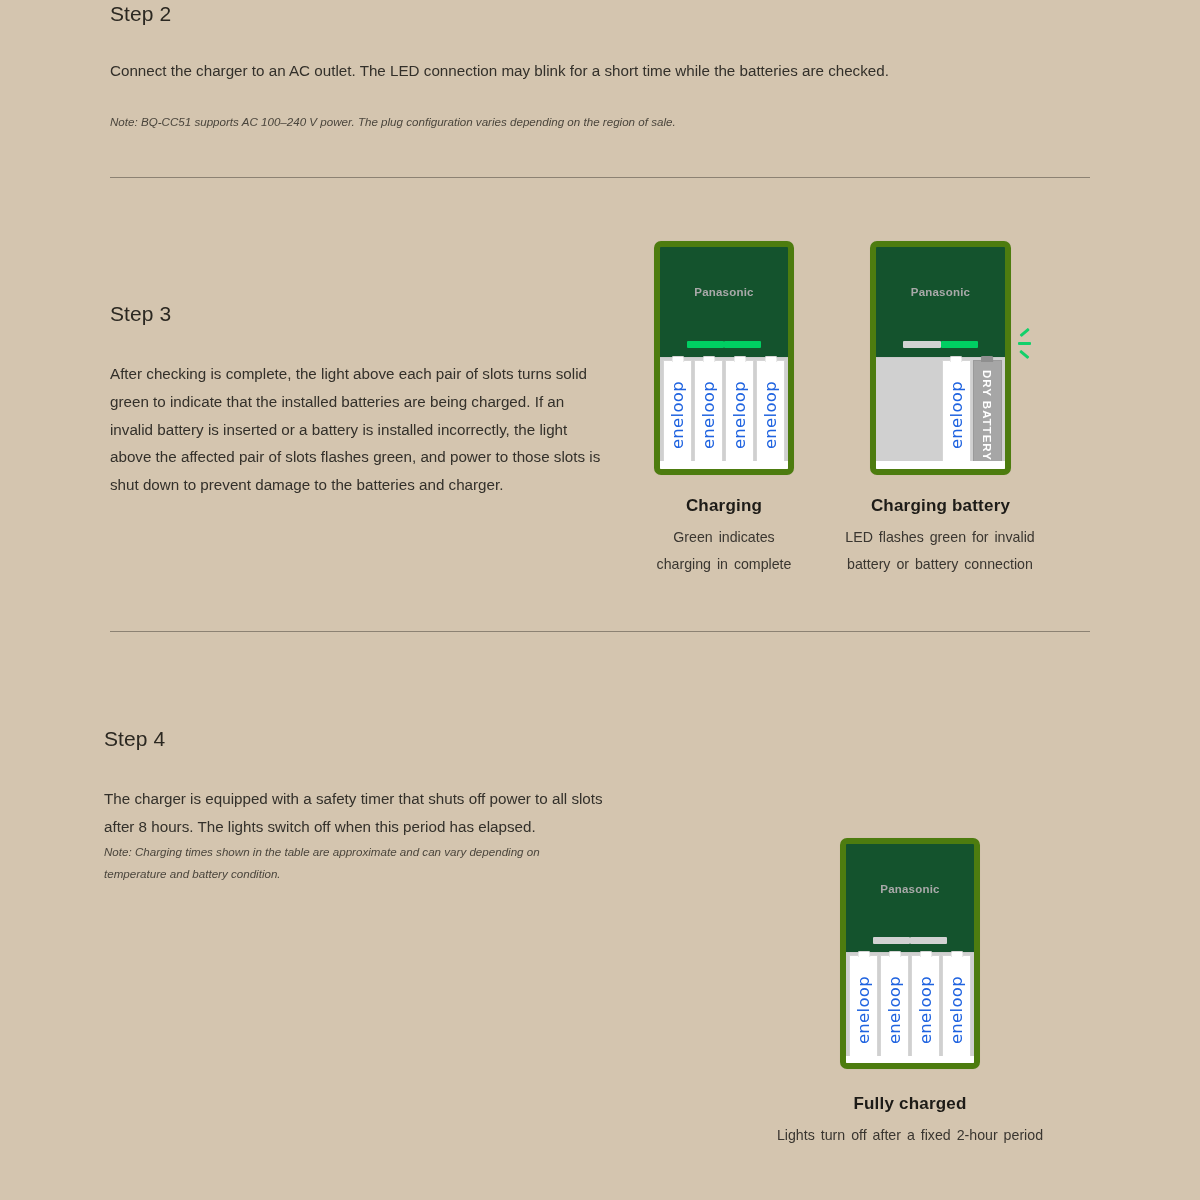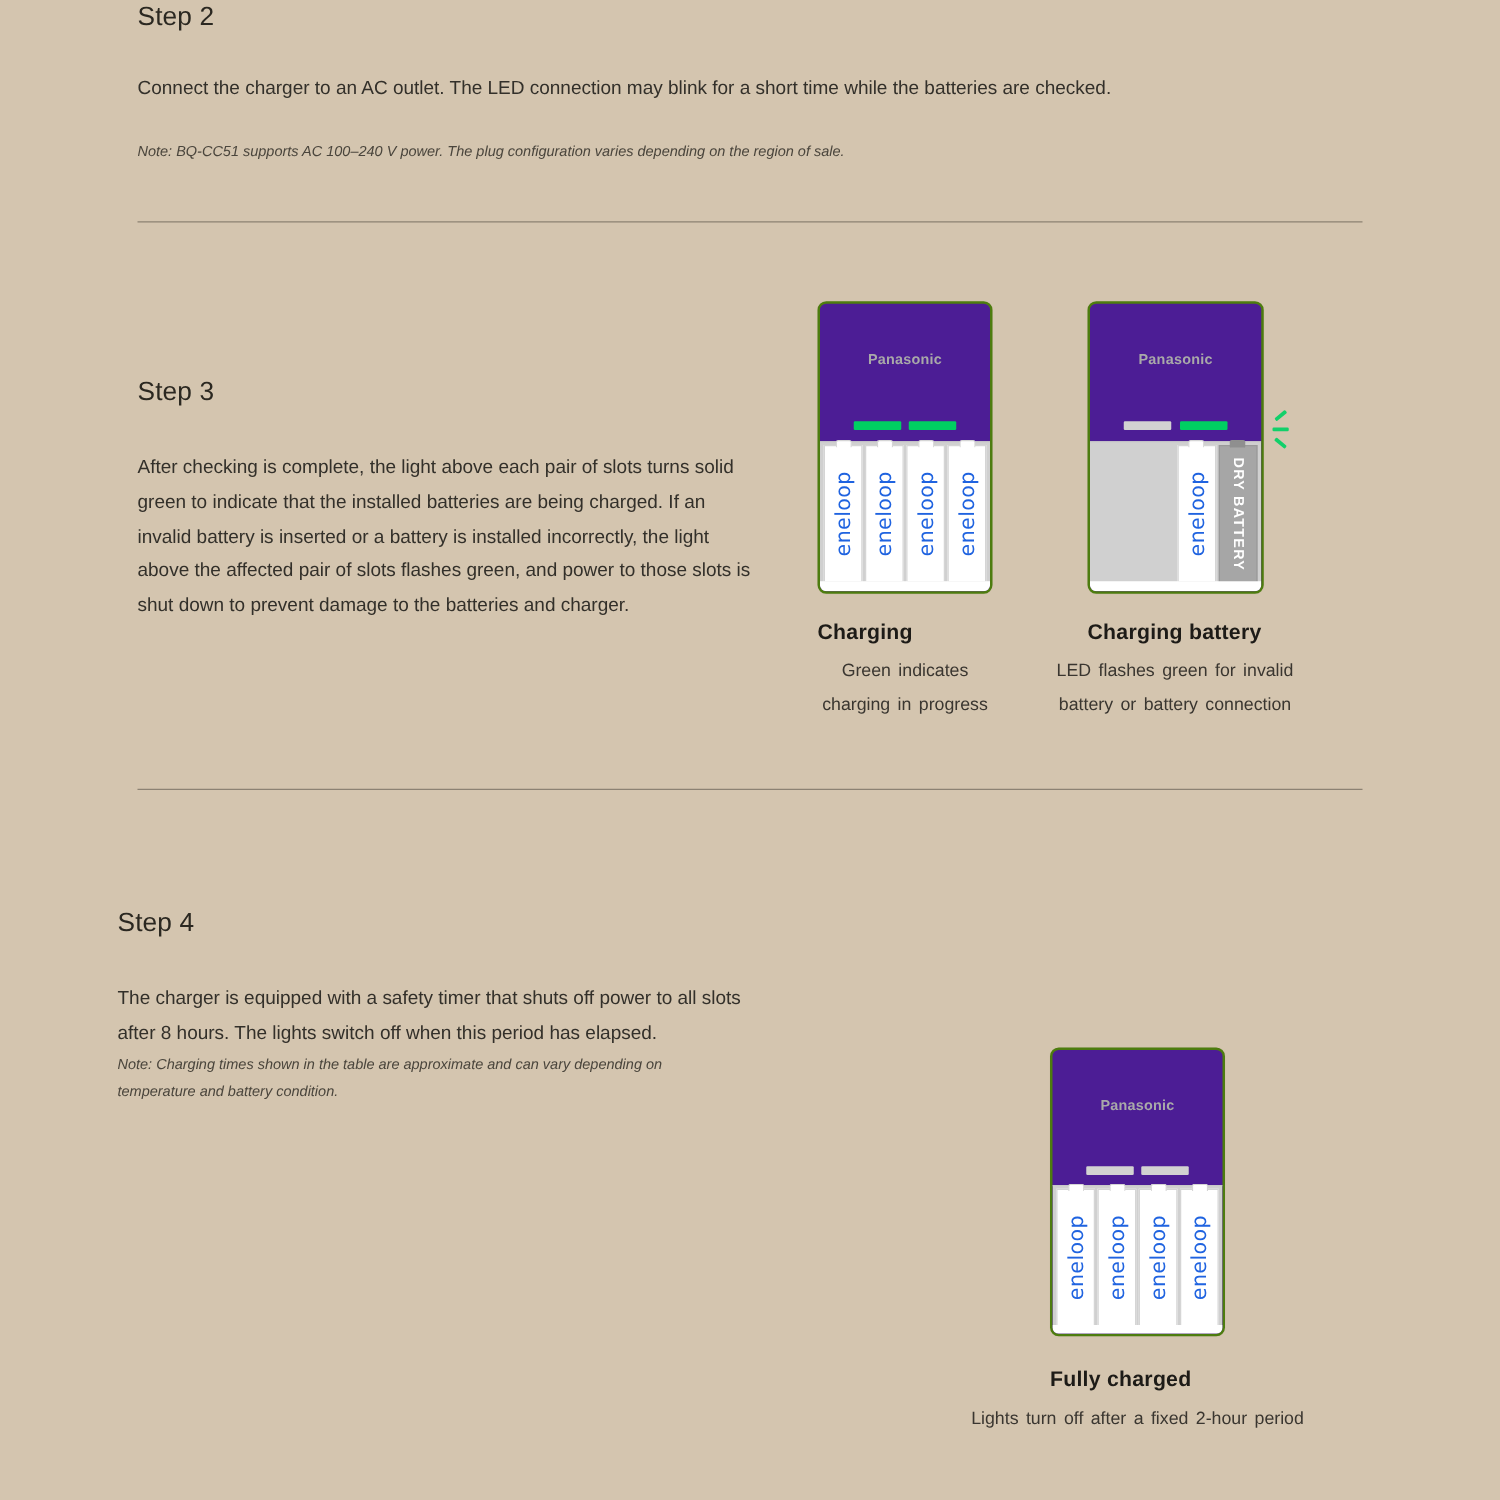--- a/index.html
+++ b/index.html
@@ -37,29 +37,29 @@
   }
 
   
   #sec2 { position: absolute; left: 110px; top: 2px; width: 900px; }
   #sec2 .step-body { margin-top: 31px; }
   #sec2 .step-note { margin-top: 26px; }
 
   #sec3-text { position: absolute; left: 110px; top: 302px; width: 500px; }
   #sec3-text .step-body { margin-top: 34px; }
 
-  #sec4-text { position: absolute; left: 94px; top: 727px; width: 500px; }
+  #sec4-text { position: absolute; left: 104px; top: 727px; width: 500px; }
   #sec4-text .step-body { margin-top: 34px; }
   #sec4-text .step-note { }
 
   
   .figure { position: absolute; }
   .charger {
-    background: #4c1d95;
-    border: 2px solid #4d7c0f;
+    background: #14532d;
+    border: 6px solid #4d7c0f;
     border-radius: 7px;
     position: relative;
     overflow: hidden;
     box-shadow: 0 0 0 0.5px rgba(0,0,0,.02);
   }
   .brand {
     position: absolute;
     left: 0; right: 0;
     text-align: center;
     font-size: 11.5px;
@@ -142,20 +142,21 @@
     left: 0; right: 0; bottom: 0;
     background: #ffffff;
   }
 
   
   .flash { position: absolute; }
   .ray { position: absolute; background: #12d06a; }
 
   
   .cap-title {
+    text-align: center;
     font-size: 17px;
     font-weight: bold;
     color: #1d1b17;
     letter-spacing: .2px;
   }
   .cap-sub {
     text-align: center;
     font-size: 14.2px;
     line-height: 26.5px;
     color: #3a3630;
@@ -213,21 +214,21 @@
               <span class="label">eneloop</span>
             </div>
           </div>
         </div>
       </div>
       <div class="base" style="height:8px;"></div>
     </div>
     <div class="cap-title" style="margin-top:21px;">Charging</div>
     <div class="cap-sub" style="margin-top:8px; width:260px; margin-left:-60px;">
       <div>Green indicates</div>
-      <div>charging in progress</div>
+      <div>charging in complete</div>
     </div>
   </div>
 
   <div class="figure" style="left:870px; top:241px; width:141px;">
     <div class="charger" style="width:141px; height:234px;">
       <div class="brand" style="top:39px;">Panasonic</div>
       <div class="leds" style="left:27px; right:27px; top:94px;">
         <div class="led off" style="width:38px;"></div>
         <div class="led on" style="width:38px;"></div>
       </div>

